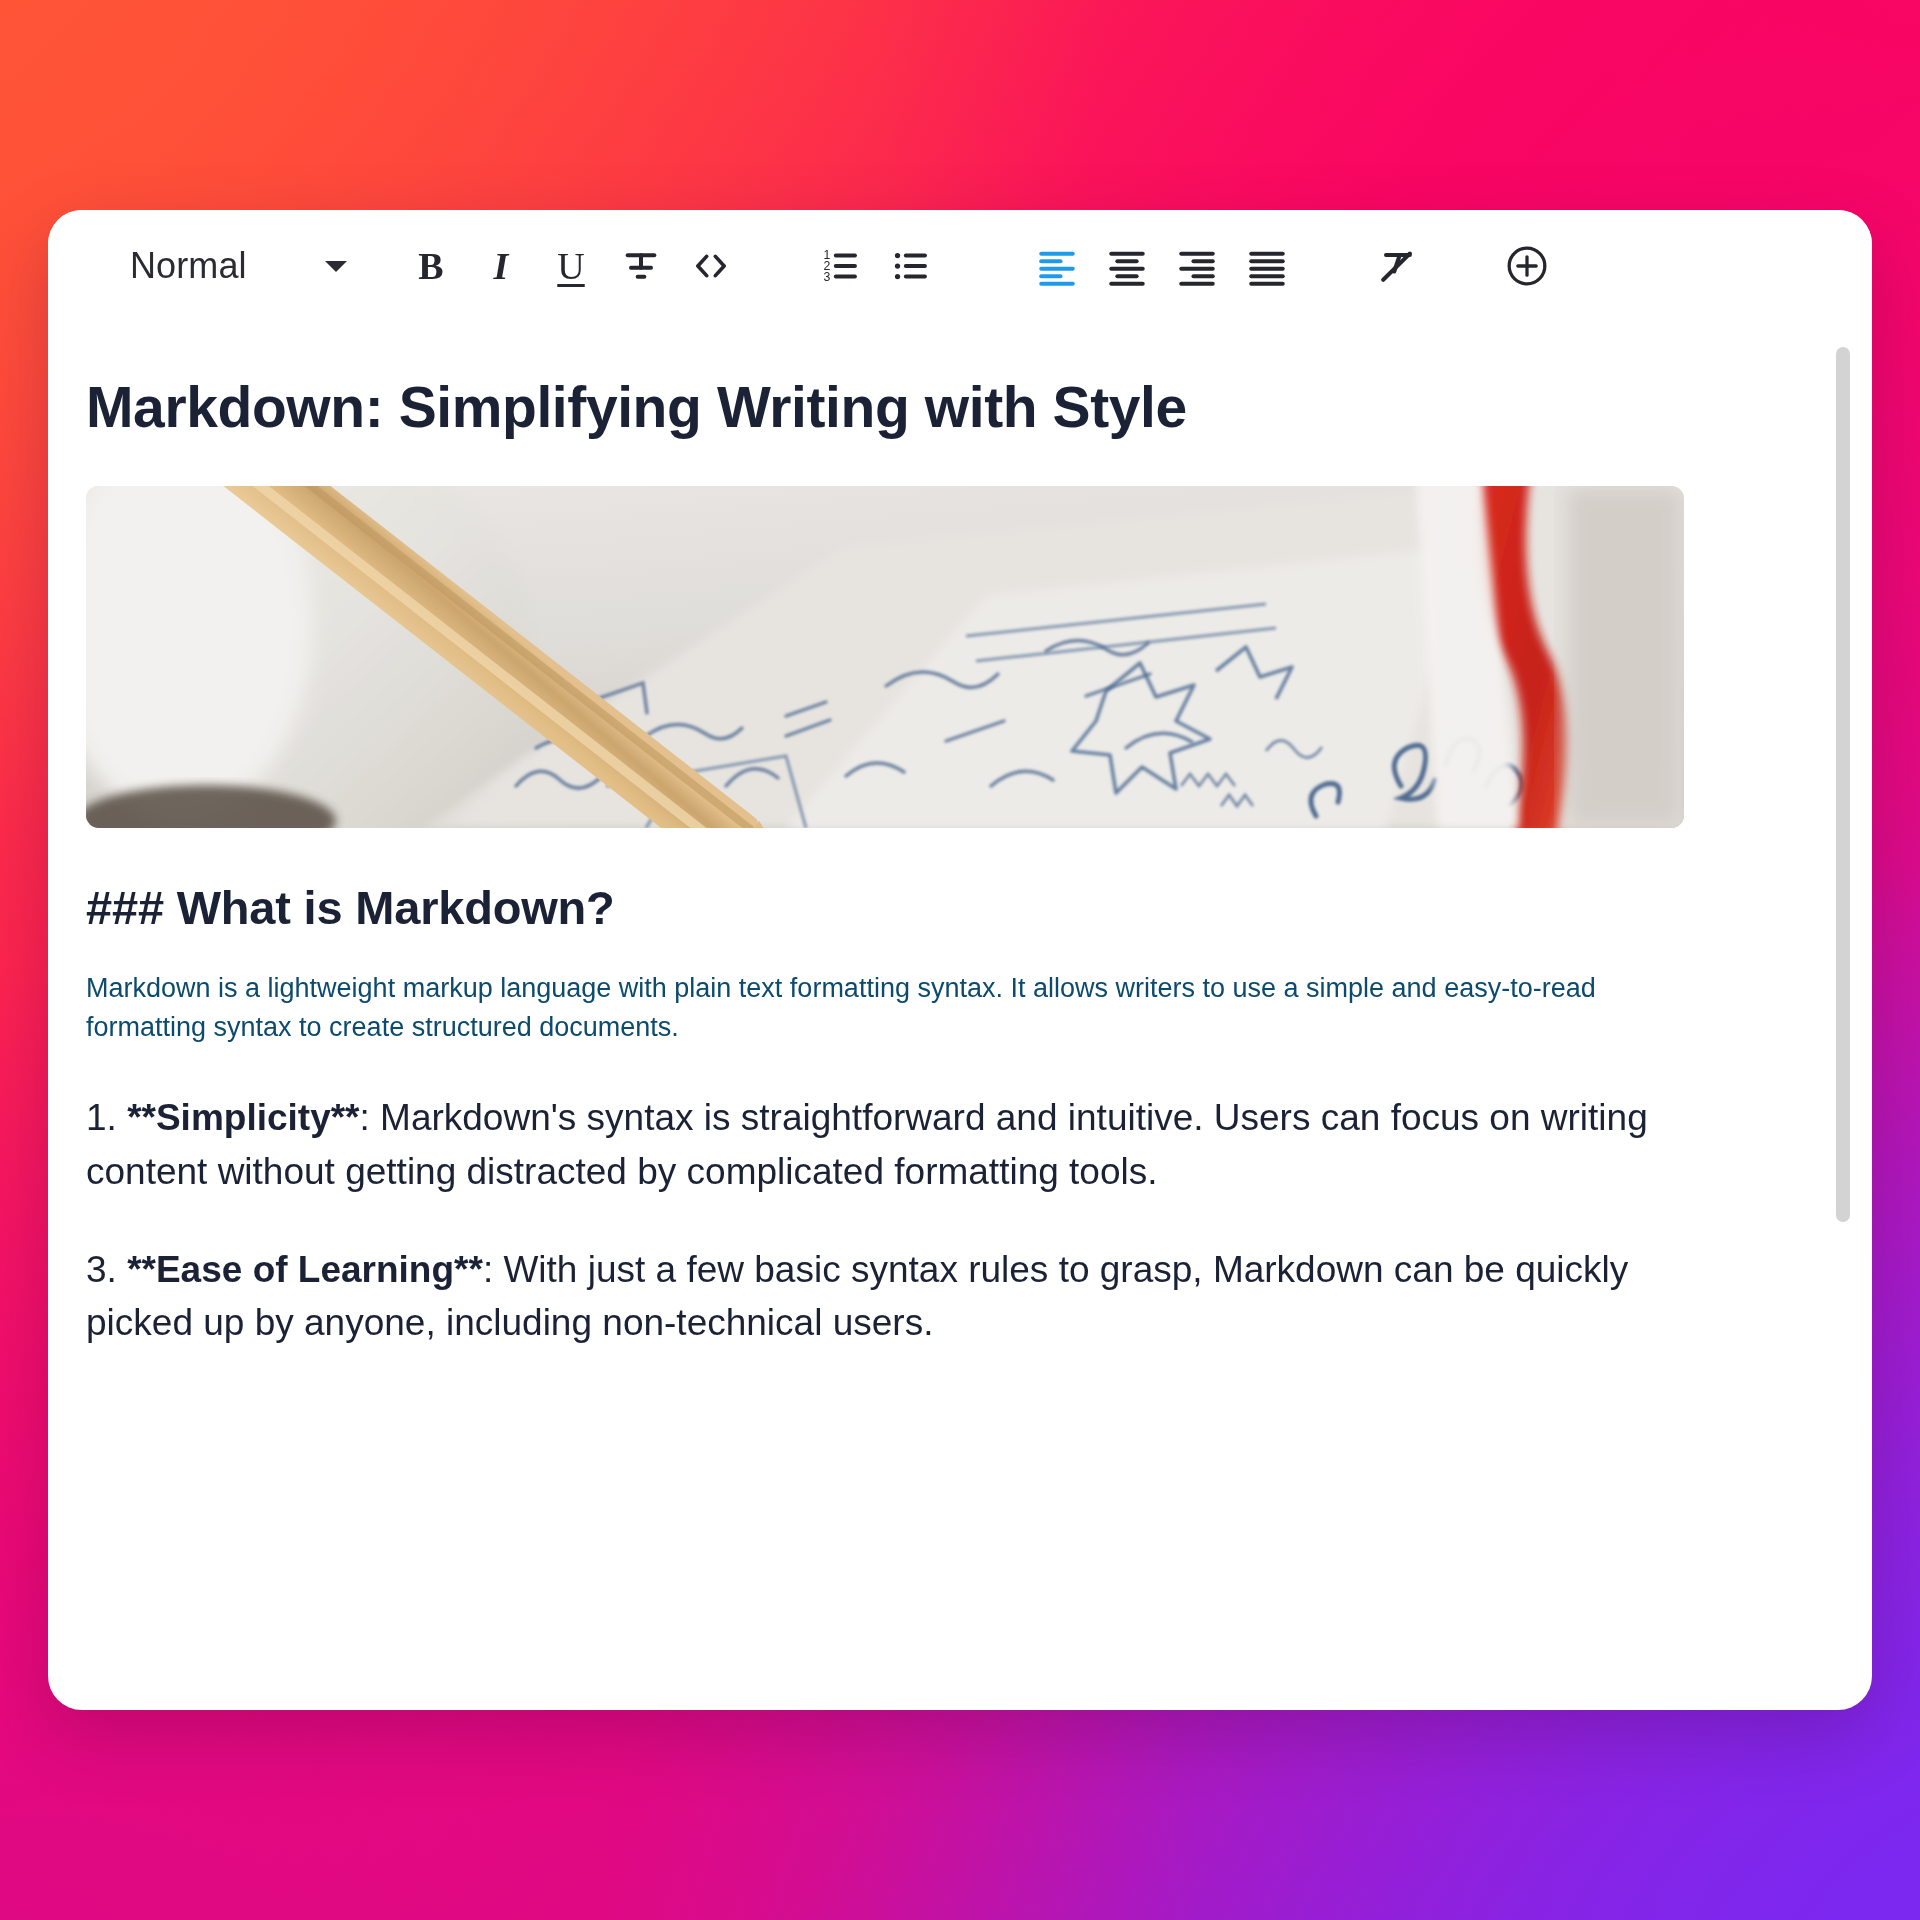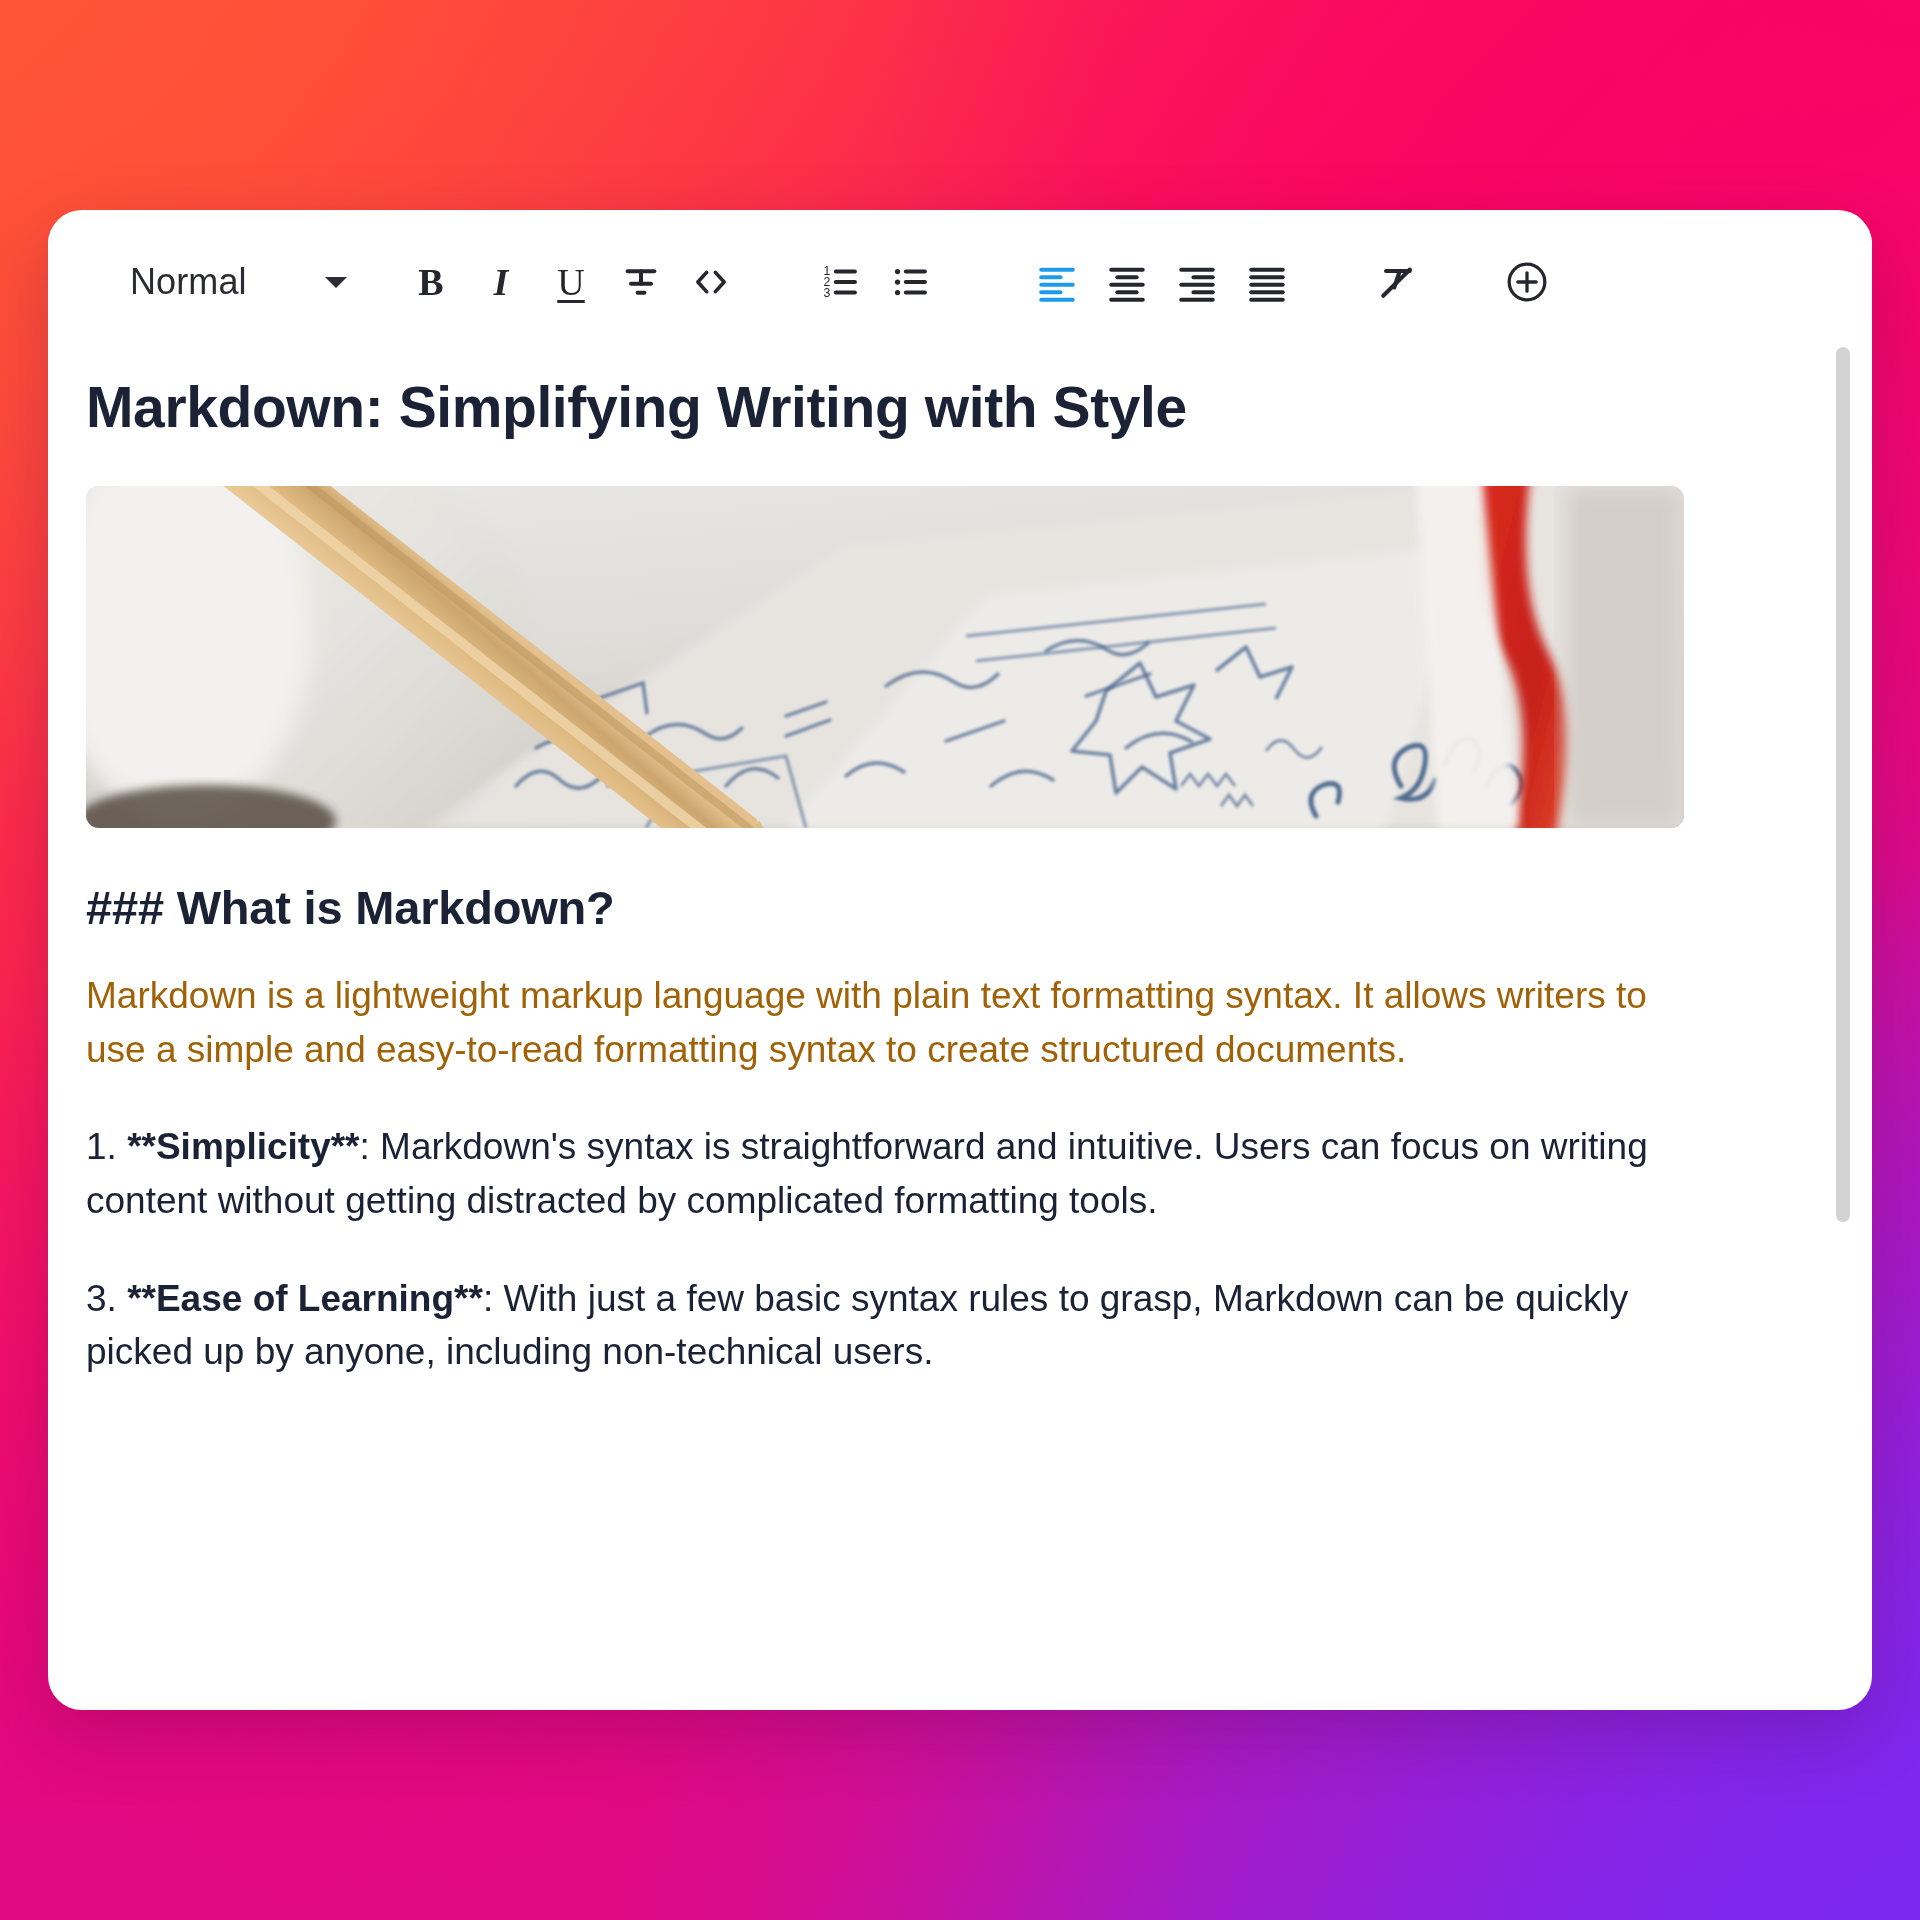--- a/index.html
+++ b/index.html
@@ -46,21 +46,21 @@
     height: 1500px;
     background: #ffffff;
     border-radius: 34px;
     overflow: hidden;
     box-shadow: 0 26px 70px rgba(60, 0, 60, 0.22);
   }
 
   
   .toolbar {
     position: absolute;
-    left: 0; top: 16px;
+    left: 0; top: 0;
     width: 100%;
     height: 112px;
     display: flex;
     align-items: center;
     padding-left: 82px;
     background: #ffffff;
   }
 
   .format-select {
     display: flex;
@@ -145,23 +145,23 @@
   .doc-h3 {
     font-size: 47px;
     font-weight: 700;
     color: #1b2236;
     margin-bottom: 34px;
     letter-spacing: -0.2px;
   }
   .doc-h3.second { margin-top: 56px; }
 
   .doc-p {
-    font-size: 37px;
+    font-size: 27px;
     line-height: 1.45;
-    color: #a16207;
+    color: #0c4a6e;
     margin-bottom: 15px;
     max-width: 1620px;
   }
 
   .doc-li {
     font-size: 37px;
     line-height: 1.45;
     color: #1b2236;
     margin-top: 44px;
     max-width: 1640px;

